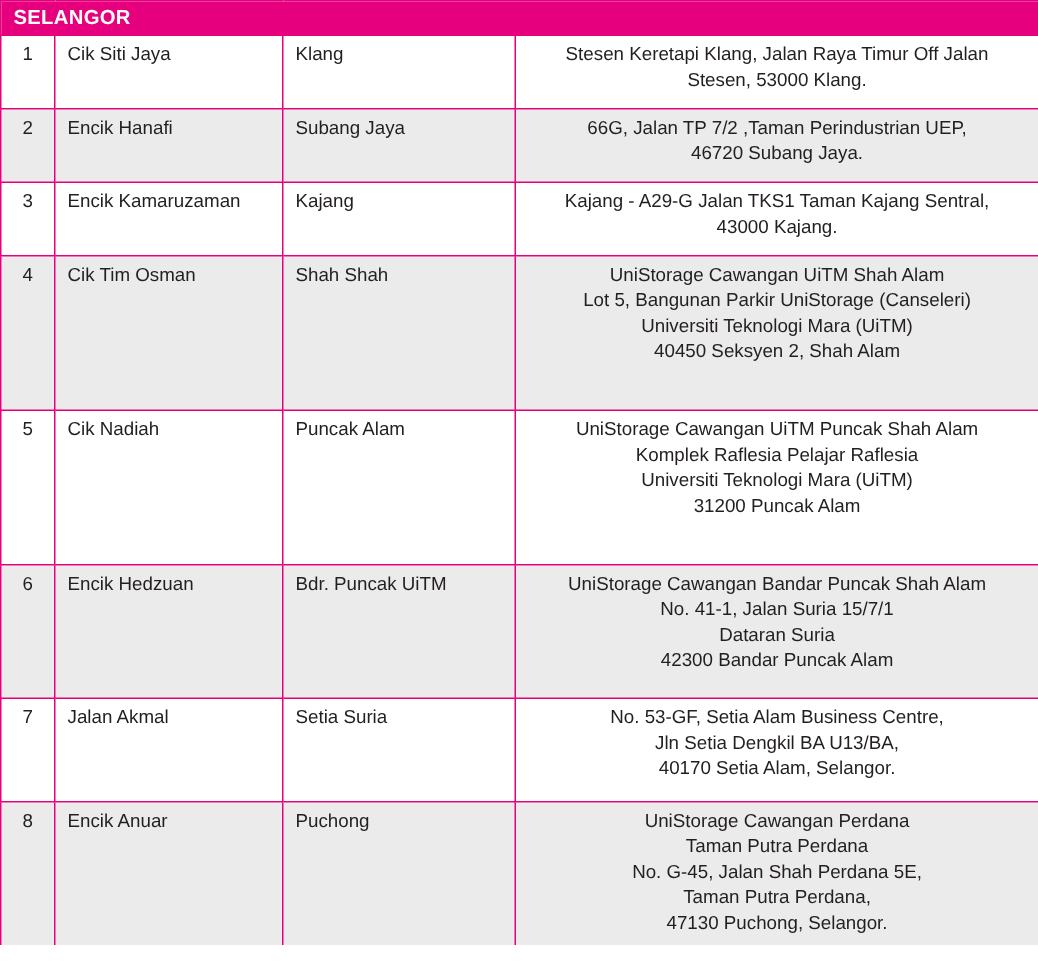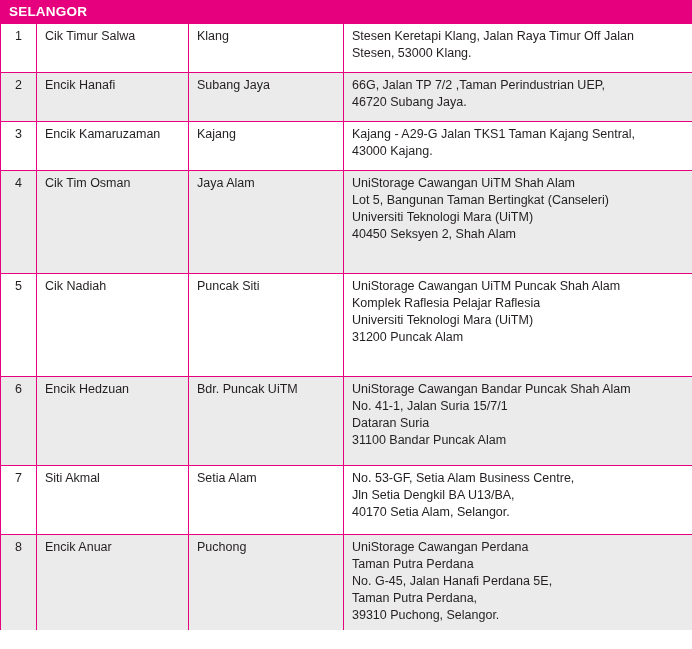--- a/index.html
+++ b/index.html
@@ -51,20 +51,21 @@
     text-align: center;
     padding-left: 2px;
     padding-right: 2px;
   }
   tbody tr.alt td {
     background: #ebebeb;
   }
   tbody tr td.addr .line {
     display: block;
     white-space: pre-wrap;
+    text-align: center;
   }
   tbody tr.r1 td { height: 38px; }
   tbody tr.r2 td { height: 38px; }
   tbody tr.r3 td { height: 38px; }
   tbody tr.r4 td { height: 92px; }
   tbody tr.r5 td { height: 92px; }
   tbody tr.r6 td { height: 78px; }
   tbody tr.r7 td { height: 58px; }
   tbody tr.r8 td { height: 92px; }
   tbody tr.r9 td { height: 78px; }
@@ -81,21 +82,21 @@
       <col class="c-addr">
     </colgroup>
     <thead>
       <tr>
         <th class="region-header" colspan="4">SELANGOR</th>
       </tr>
     </thead>
     <tbody id="table-body">
         <tr class="r1">
           <td class="num">1</td>
-          <td>Cik Timur Salwa</td>
+          <td>Cik Siti Jaya</td>
           <td>Klang</td>
           <td class="addr">
             <span class="line">Stesen Keretapi Klang, Jalan Raya Timur Off Jalan</span>
             <span class="line">Stesen, 53000 Klang.</span>
           </td>
         </tr>
         <tr class="r2 alt">
           <td class="num">2</td>
           <td>Encik Hanafi</td>
           <td>Subang Jaya</td>
@@ -109,70 +110,70 @@
           <td>Encik Kamaruzaman</td>
           <td>Kajang</td>
           <td class="addr">
             <span class="line">Kajang - A29-G Jalan TKS1 Taman Kajang Sentral,</span>
             <span class="line">43000 Kajang.</span>
           </td>
         </tr>
         <tr class="r4 alt">
           <td class="num">4</td>
           <td>Cik Tim Osman</td>
-          <td>Jaya Alam</td>
+          <td>Shah Shah</td>
           <td class="addr">
             <span class="line">UniStorage Cawangan UiTM Shah Alam</span>
-            <span class="line">Lot 5, Bangunan Taman Bertingkat (Canseleri)</span>
+            <span class="line">Lot 5, Bangunan Parkir UniStorage (Canseleri)</span>
             <span class="line">Universiti Teknologi Mara (UiTM)</span>
             <span class="line">40450 Seksyen 2, Shah Alam</span>
           </td>
         </tr>
         <tr class="r5">
           <td class="num">5</td>
           <td>Cik Nadiah</td>
-          <td>Puncak Siti</td>
+          <td>Puncak Alam</td>
           <td class="addr">
             <span class="line">UniStorage Cawangan UiTM Puncak Shah Alam</span>
             <span class="line">Komplek Raflesia Pelajar Raflesia</span>
             <span class="line">Universiti Teknologi Mara (UiTM)</span>
             <span class="line">31200 Puncak Alam</span>
           </td>
         </tr>
         <tr class="r6 alt">
           <td class="num">6</td>
           <td>Encik Hedzuan</td>
           <td>Bdr. Puncak UiTM</td>
           <td class="addr">
             <span class="line">UniStorage Cawangan Bandar Puncak Shah Alam</span>
             <span class="line">No. 41-1, Jalan Suria 15/7/1</span>
             <span class="line">Dataran Suria</span>
-            <span class="line">31100 Bandar Puncak Alam</span>
+            <span class="line">42300 Bandar Puncak Alam</span>
           </td>
         </tr>
         <tr class="r7">
           <td class="num">7</td>
-          <td>Siti Akmal</td>
-          <td>Setia Alam</td>
+          <td>Jalan Akmal</td>
+          <td>Setia Suria</td>
           <td class="addr">
             <span class="line">No. 53-GF, Setia Alam Business Centre,</span>
             <span class="line">Jln Setia Dengkil BA U13/BA,</span>
             <span class="line">40170 Setia Alam, Selangor.</span>
           </td>
         </tr>
         <tr class="r8 alt">
           <td class="num">8</td>
           <td>Encik Anuar</td>
           <td>Puchong</td>
           <td class="addr">
             <span class="line">UniStorage Cawangan Perdana</span>
             <span class="line">Taman Putra Perdana</span>
-            <span class="line">No. G-45, Jalan Hanafi Perdana 5E,</span>
+            <span class="line">No. G-45, Jalan Shah Perdana 5E,</span>
             <span class="line">Taman Putra Perdana,</span>
-            <span class="line">39310 Puchong, Selangor.</span>
+            <span class="line">47130 Puchong, Selangor.</span>
           </td>
         </tr>
         <tr class="r9">
           <td class="num">9</td>
           <td>Encik Wan</td>
           <td>Dengkil</td>
           <td class="addr">
             <span class="line">UniStorage Cawangan Dengkil</span>
           </td>
         </tr>

